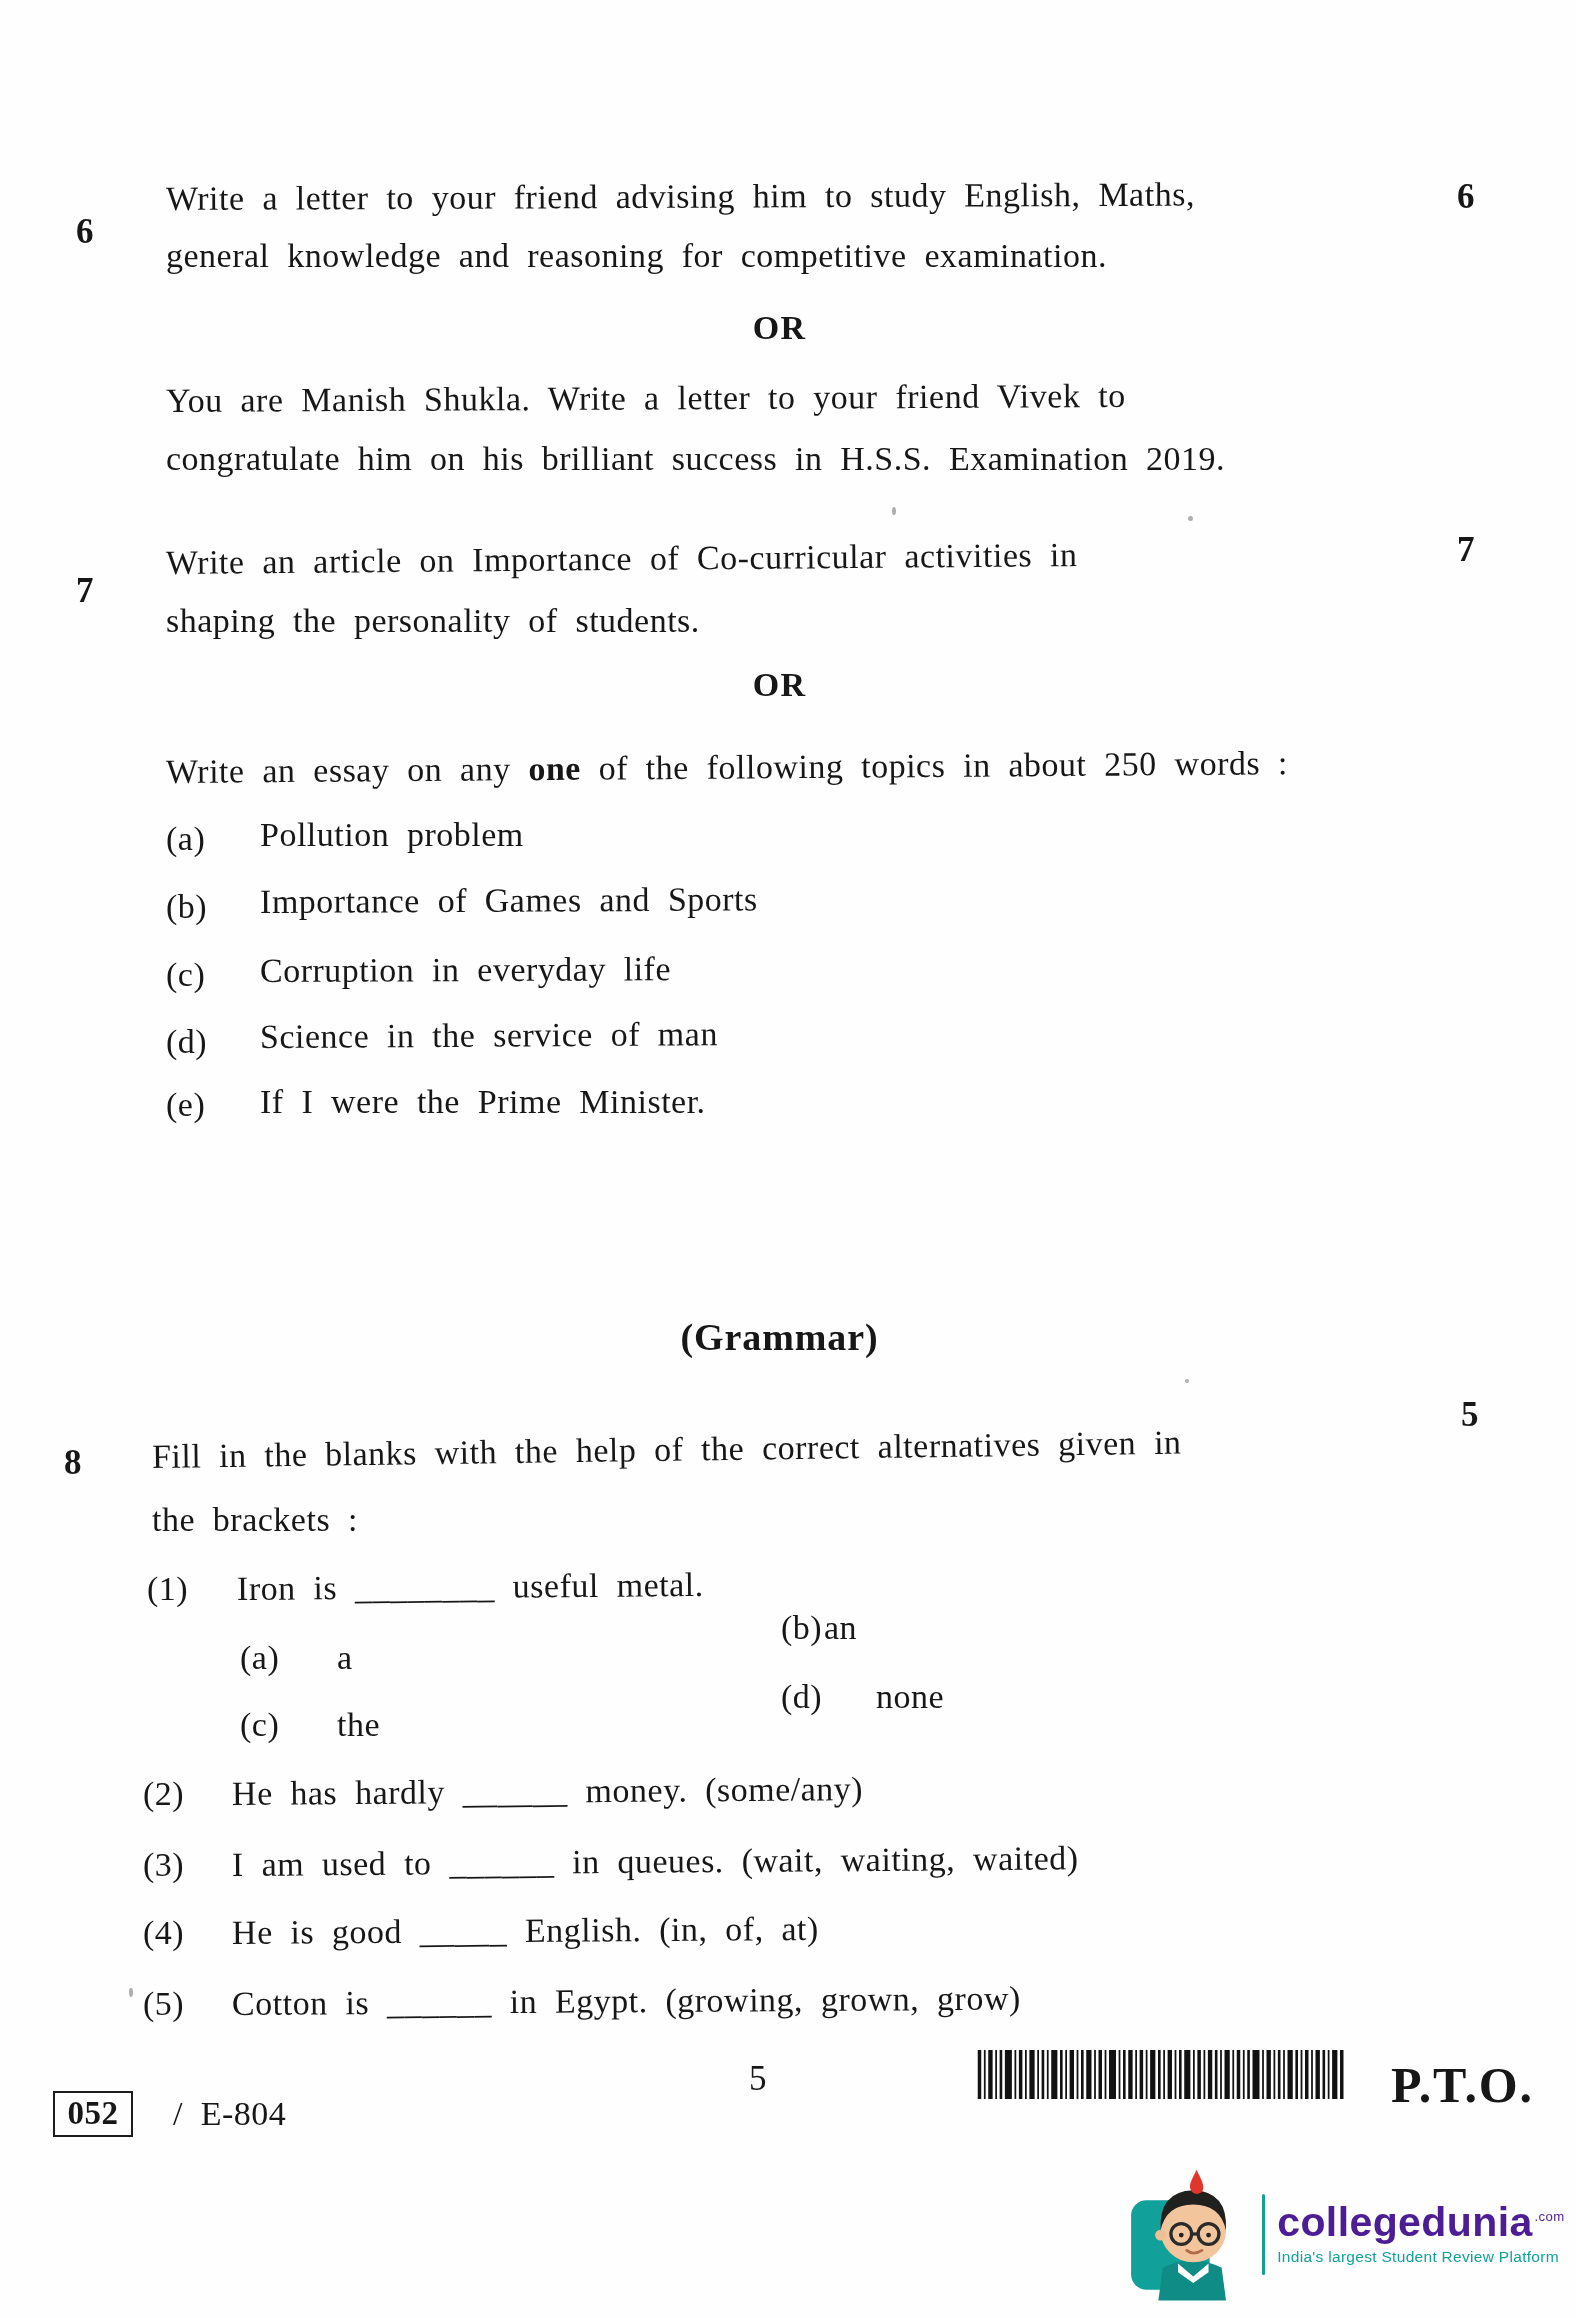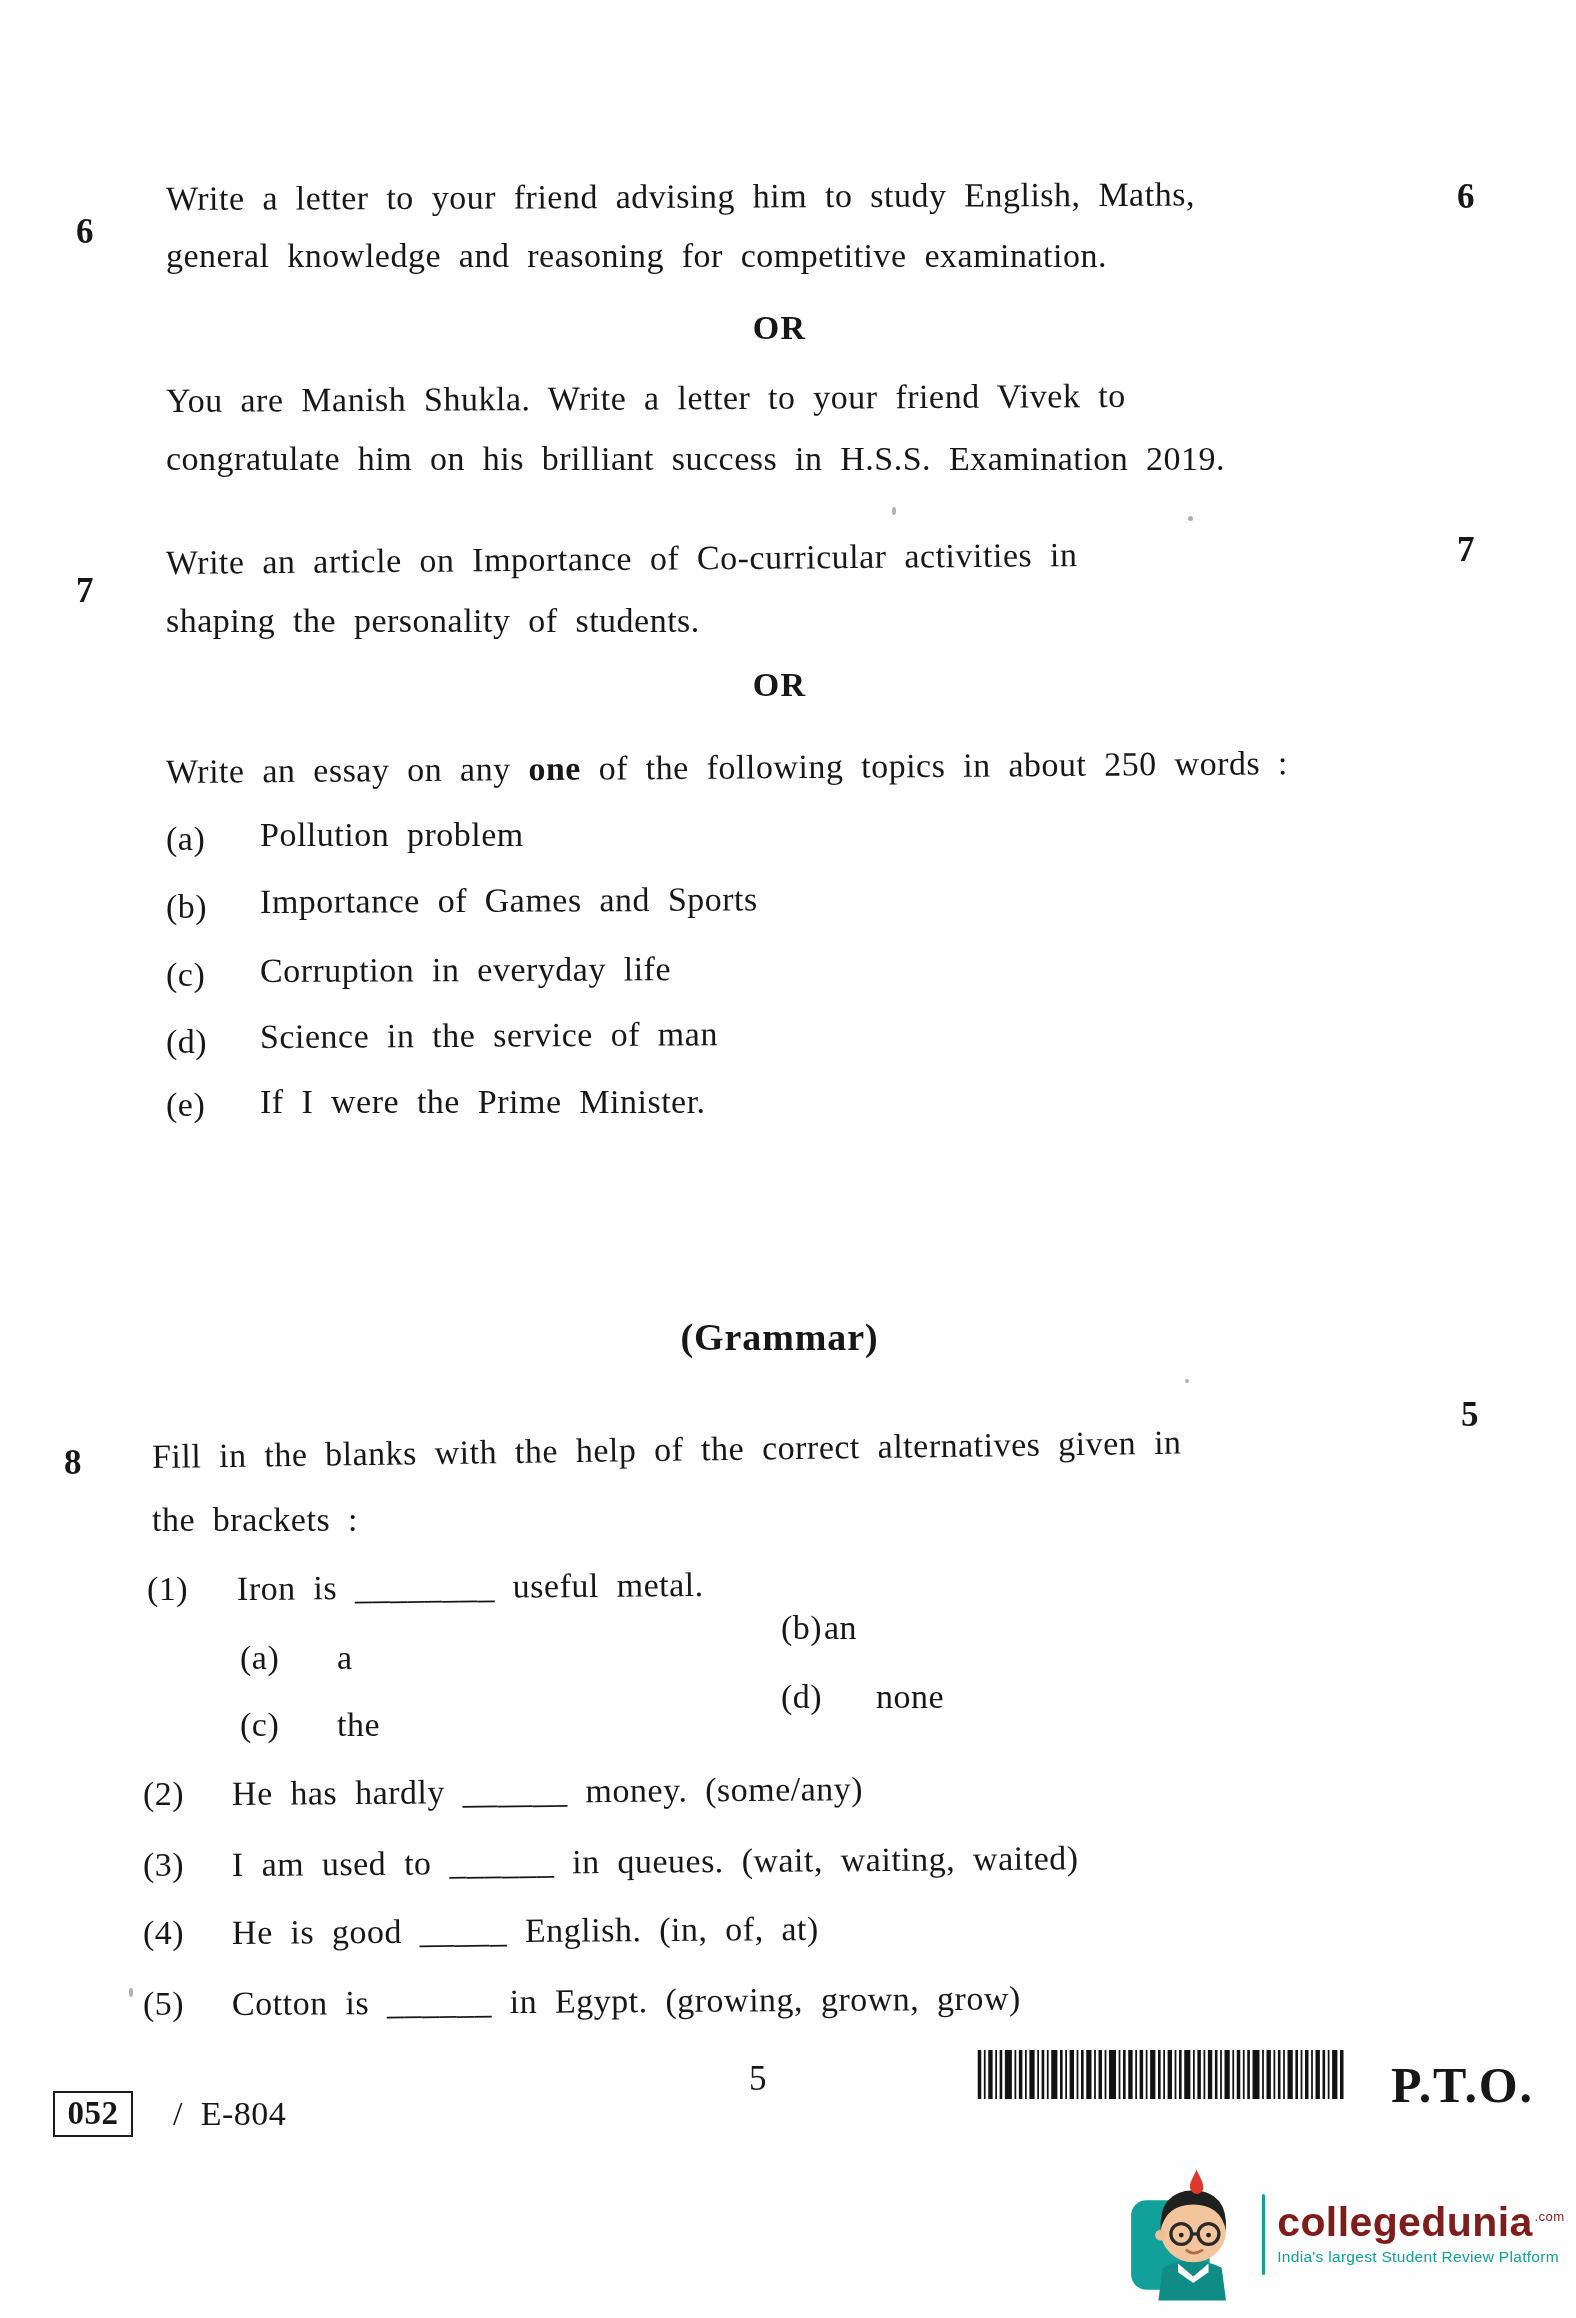--- a/index.html
+++ b/index.html
@@ -55,21 +55,21 @@
   .brand-divider {
     width: 2.6px;
     height: 81px;
     background: #12a19a;
     border-radius: 1.8px;
   }
   .brand-text { display: flex; flex-direction: column; gap: 5.3px; }
   .brand-name-row {
     font-size: 41px;
     font-weight: 700;
-    color: #7f1d1d;
+    color: #4c1d95;
     letter-spacing: 0.4px;
     line-height: 1;
   }
   .brand-name-row .tld {
     font-size: 13.2px;
     font-weight: 400;
     vertical-align: super;
     margin-left: 1.8px;
   }
   .brand-tagline {

